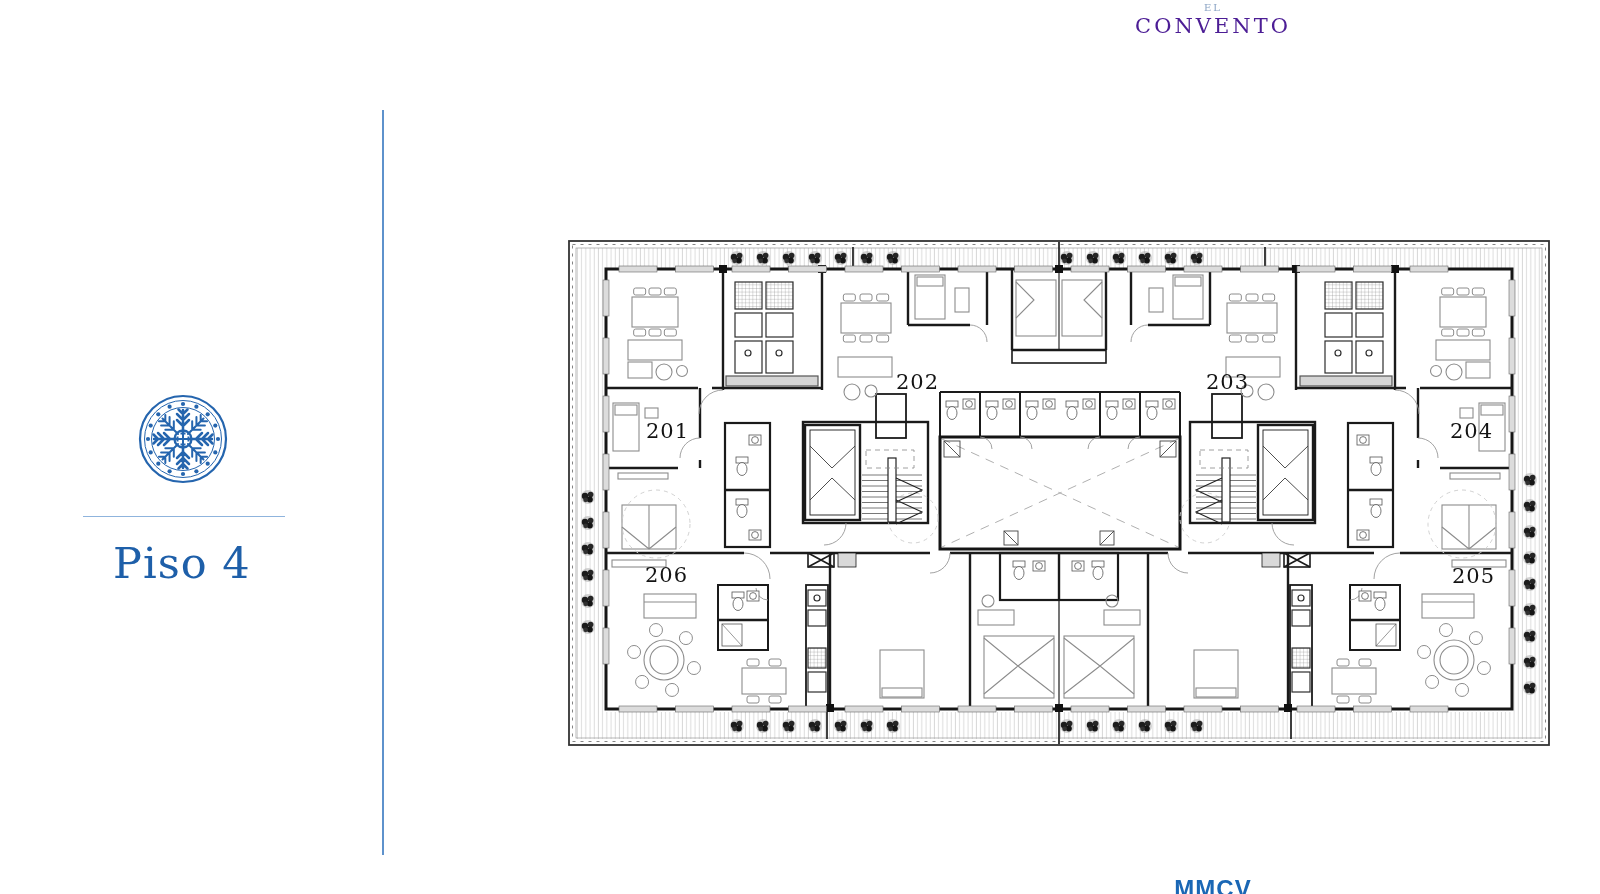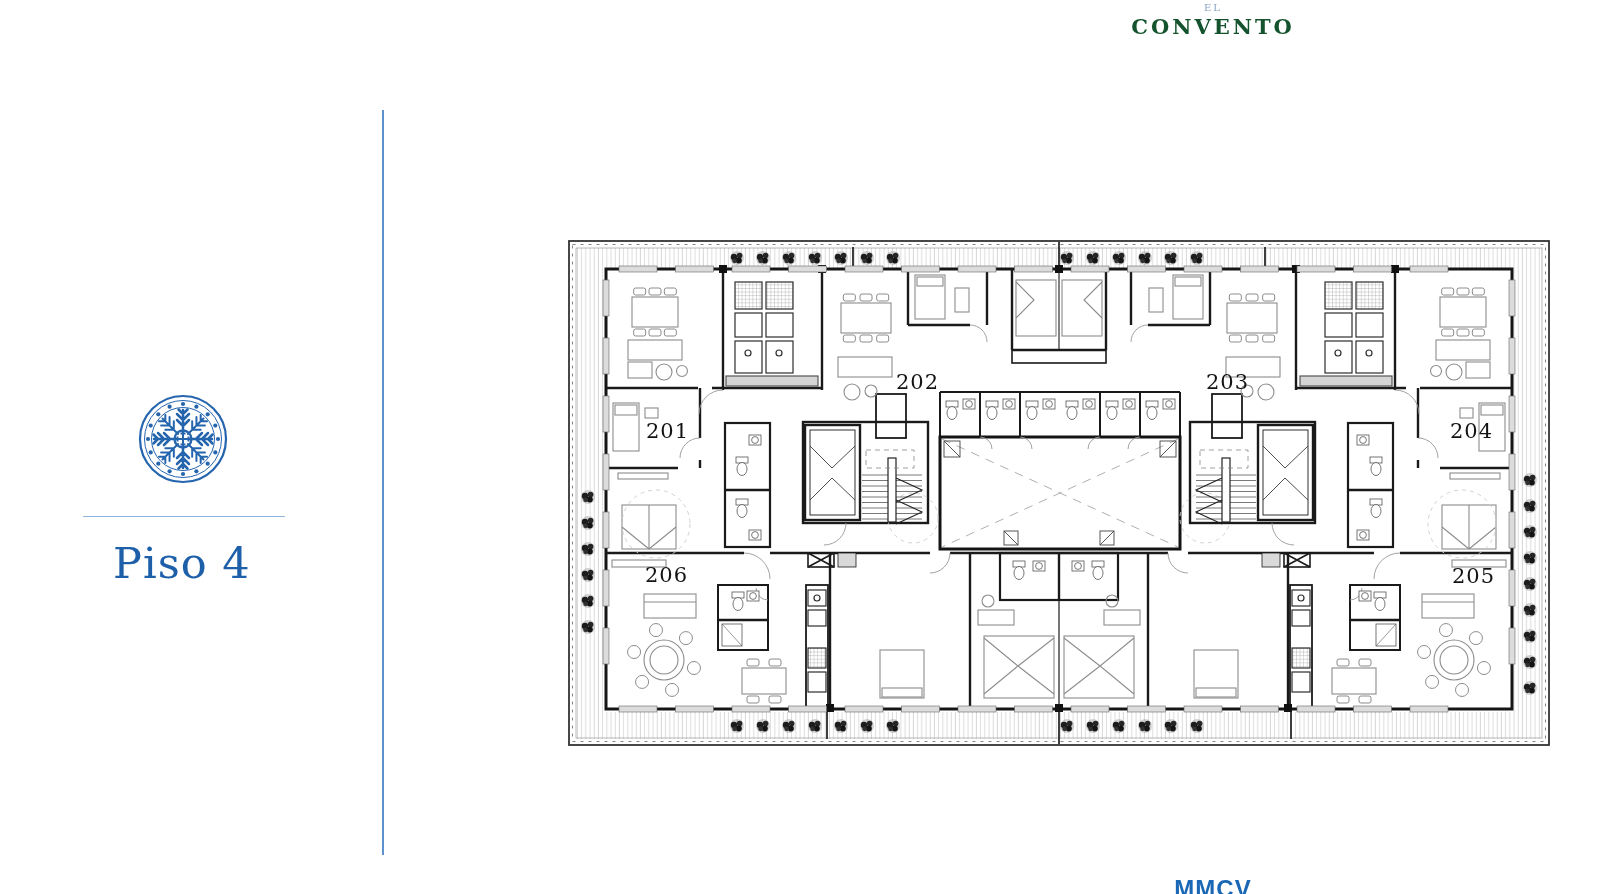--- a/index.html
+++ b/index.html
@@ -7,21 +7,21 @@
     width:1600px;height:894px;overflow:hidden;position:relative;
     background:#ffffff;font-family:"DejaVu Serif", serif;
   }
   .brand{
     position:absolute;left:1063px;top:2px;width:300px;text-align:center;
   }
   .brand .prefix{
     display:block;font-size:10px;letter-spacing:2px;color:#8aa3c4;font-weight:400;
   }
   .brand .name{
-    display:block;font-size:21px;letter-spacing:3px;color:#14532d;margin-top:1px;font-weight:700;
+    display:block;font-size:21px;letter-spacing:3px;color:#4c1d95;margin-top:1px;font-weight:400;
   }
   .floor-panel{position:absolute;left:0;top:0;}
   .emblem{position:absolute;left:136px;top:392px;}
   .divider{position:absolute;left:83px;top:516px;width:202px;height:1px;background:#8fb4dd;}
   .floor-label{
     position:absolute;left:113px;top:538px;width:160px;
     font-size:43px;color:#1e5fa9;letter-spacing:1px;
   }
   .v-rule{position:absolute;left:382px;top:110px;width:2px;height:745px;background:#5e92cc;}
   .plan-wrap{position:absolute;left:0;top:0;}

